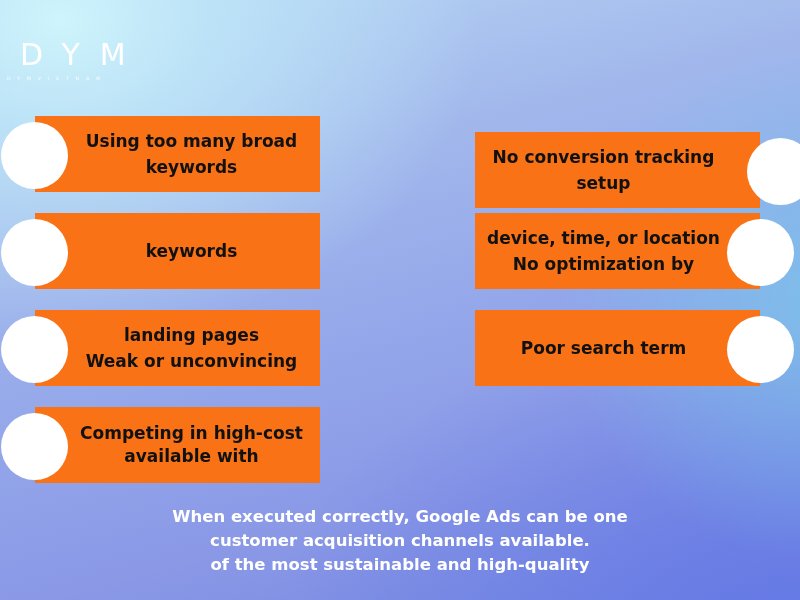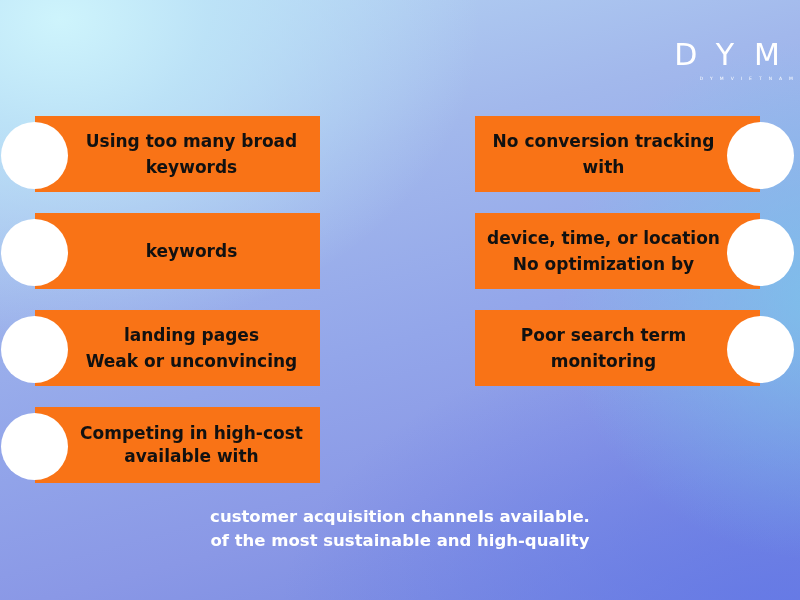--- a/index.html
+++ b/index.html
@@ -5,21 +5,21 @@
   html, body { margin:0; padding:0; }
   body {
     width:800px; height:600px; overflow:hidden; position:relative;
     font-family: "DejaVu Sans", "Liberation Sans", sans-serif;
     background:
       radial-gradient(ellipse 420px 320px at 60px 20px, rgba(206,244,252,1) 0%, rgba(190,230,248,0.85) 35%, rgba(170,200,240,0) 100%),
       radial-gradient(ellipse 260px 260px at 820px 300px, rgba(120,200,235,0.75) 0%, rgba(120,190,235,0) 100%),
       radial-gradient(ellipse 500px 300px at 780px 620px, rgba(100,120,230,0.9) 0%, rgba(110,130,230,0) 100%),
       linear-gradient(165deg, #b8d8f4 0%, #a2b8ec 30%, #93a6ea 55%, #8a98e6 75%, #7486e0 100%);
   }
-  .logo { position:absolute; left:0; width:800px; top:38px; text-align:right; color:#fff; }
+  .logo { position:absolute; left:0; width:800px; top:38px; text-align:left; color:#fff; }
   .logo-main { font-size:30px; letter-spacing:20px; padding-left:20px; font-weight:normal; line-height:34px; }
   .logo-sub { font-size:4.5px; letter-spacing:7px; padding-left:7px; margin-top:4px; opacity:0.95; }
 
   .item { position:absolute; width:285px; height:76px; }
   .item .box {
     position:absolute; top:0; left:0; width:285px; height:76px; background:#f97316;
     display:flex; align-items:center; justify-content:center; text-align:center;
     box-sizing:border-box;
   }
   .item .label { font-weight:bold; color:#111; font-size:17px; line-height:26px; }
@@ -75,46 +75,46 @@
 <div class="item left" style="left:35px; top:407px;">
   <div class="box">
     <div class="label" style="line-height:23px;text-align:center;">
       <div>Competing in high-cost</div>
       <div>available with</div>
     </div>
   </div>
   <div class="circle"></div>
 </div>
 
-<div class="item right" style="left:475px; top:116px;">
+<div class="item right" style="left:475px; top:132px;padding-left:20px;">
   <div class="box">
     <div class="label">
       <div>No conversion tracking</div>
-      <div>with</div>
+      <div>setup</div>
     </div>
   </div>
   <div class="circle"></div>
 </div>
 
 <div class="item right" style="left:475px; top:213px;">
   <div class="box">
     <div class="label">
       <div>device, time, or location</div>
       <div>No optimization by</div>
     </div>
   </div>
   <div class="circle"></div>
 </div>
 
 <div class="item right" style="left:475px; top:310px;">
   <div class="box">
     <div class="label">
       <div>Poor search term</div>
-      <div>monitoring</div>
     </div>
   </div>
   <div class="circle"></div>
 </div>
 
 <div class="footer">
+  <div>When executed correctly, Google Ads can be one</div>
   <div>customer acquisition channels available.</div>
   <div>of the most sustainable and high-quality</div>
 </div>
 
 </body></html>

